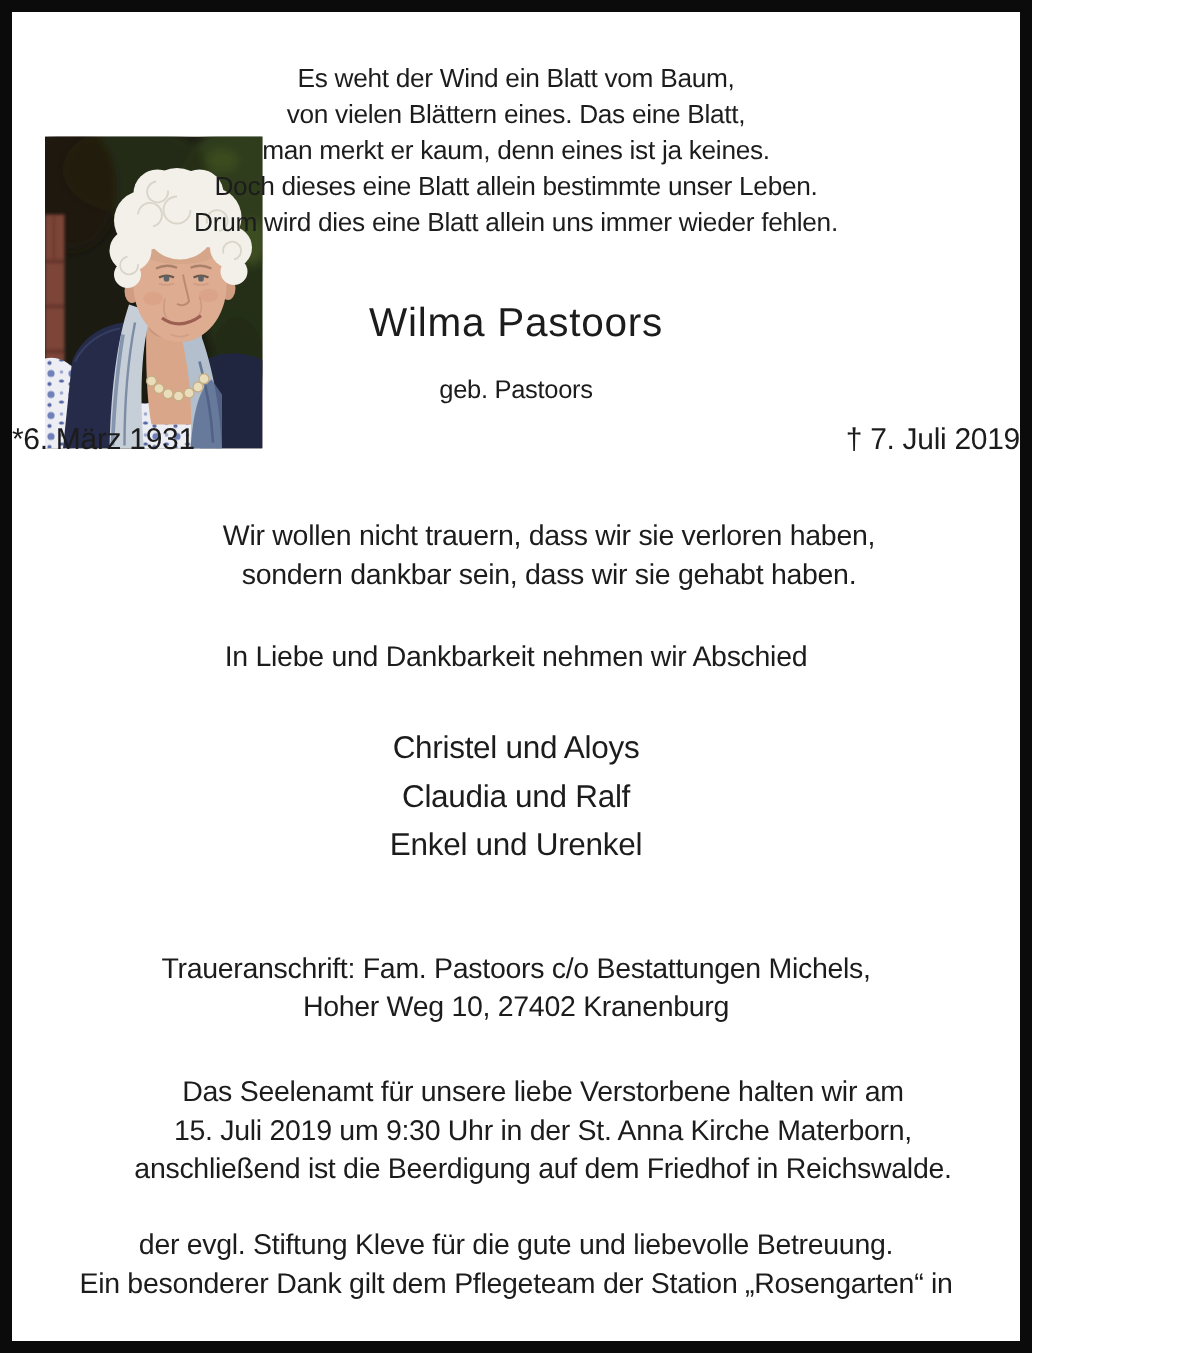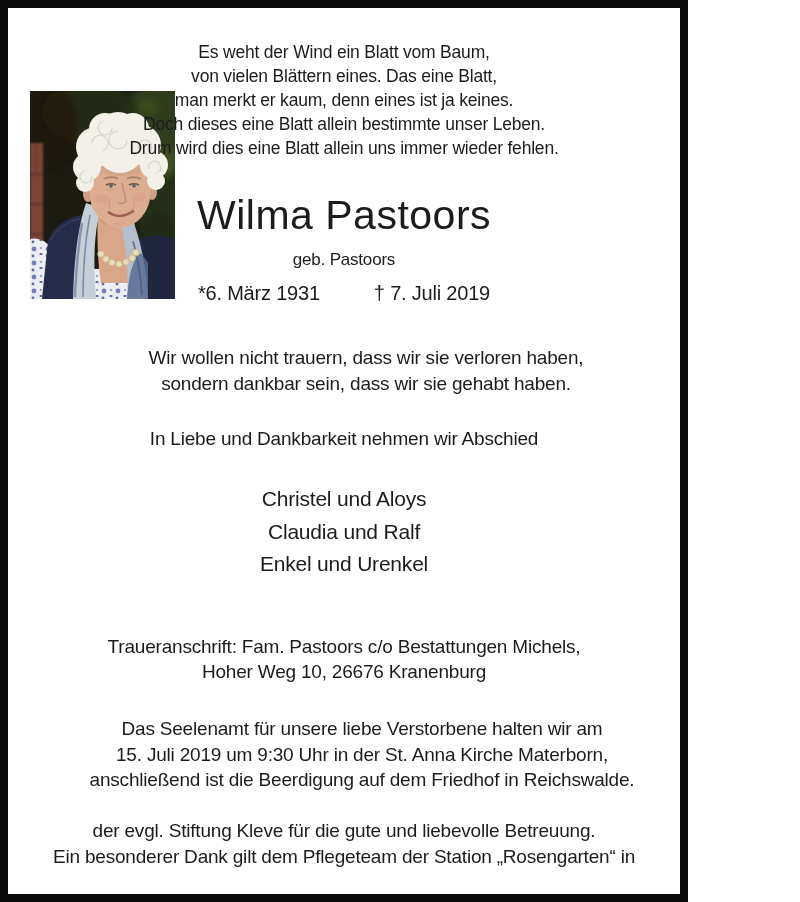--- a/index.html
+++ b/index.html
@@ -13,23 +13,23 @@
     color:#1c1c1c;
     overflow:hidden;
   }
   .block { position:absolute; left:0; right:0; text-align:center; letter-spacing:-0.2px; }
   .line  { white-space:nowrap; }
 
   .photo-wrap { position:absolute; left:22px; top:83px; width:145px; height:208px; }
   .photo-wrap svg { display:block; width:100%; height:100%; }
 
   .poem      { top:32px;  font-size:17.5px; line-height:24px; }
-  .name      { top:183px; font-size:41px; line-height:48px; font-weight:400; letter-spacing:0.5px; margin:0; }
+  .name      { top:183px; font-size:27px; line-height:48px; font-weight:400; letter-spacing:0.5px; margin:0; }
   .maiden    { top:241px; font-size:17px; line-height:22px; }
-  .dates     { top:272px; font-size:20px; line-height:26px; display:flex; justify-content:center; gap:54px; }
+  .dates     { top:272px; font-size:20px; line-height:26px; display:flex; justify-content:space-between; gap:54px; }
   .tribute   { top:337px; font-size:19px; line-height:26px;padding-left:44px; }
   .farewell  { top:418px; font-size:19px; line-height:26px; }
   .mourners  { top:475px; font-size:21px; line-height:32.5px; }
   .address   { top:626px; font-size:19px; line-height:25px; }
   .service   { top:708px; font-size:19px; line-height:25.5px;padding-left:36px; }
   .thanks    { top:810px; font-size:19px; line-height:25.5px; }
 </style>
 </head>
 <body>
 
@@ -169,21 +169,21 @@
   </div>
 
   <div class="block mourners">
     <div class="line">Christel und Aloys</div>
     <div class="line">Claudia und Ralf</div>
     <div class="line">Enkel und Urenkel</div>
   </div>
 
   <div class="block address">
     <div class="line">Traueranschrift: Fam. Pastoors c/o Bestattungen Michels,</div>
-    <div class="line">Hoher Weg 10, 26676 Kranenburg</div>
+    <div class="line">Hoher Weg 10, 27402 Kranenburg</div>
   </div>
 
   <div class="block service">
     <div class="line">Das Seelenamt für unsere liebe Verstorbene halten wir am</div>
     <div class="line">15. Juli 2019 um 9:30 Uhr in der St. Anna Kirche Materborn,</div>
     <div class="line">anschließend ist die Beerdigung auf dem Friedhof in Reichswalde.</div>
   </div>
 
   <div class="block thanks">
     <div class="line">der evgl. Stiftung Kleve für die gute und liebevolle Betreuung.</div>

